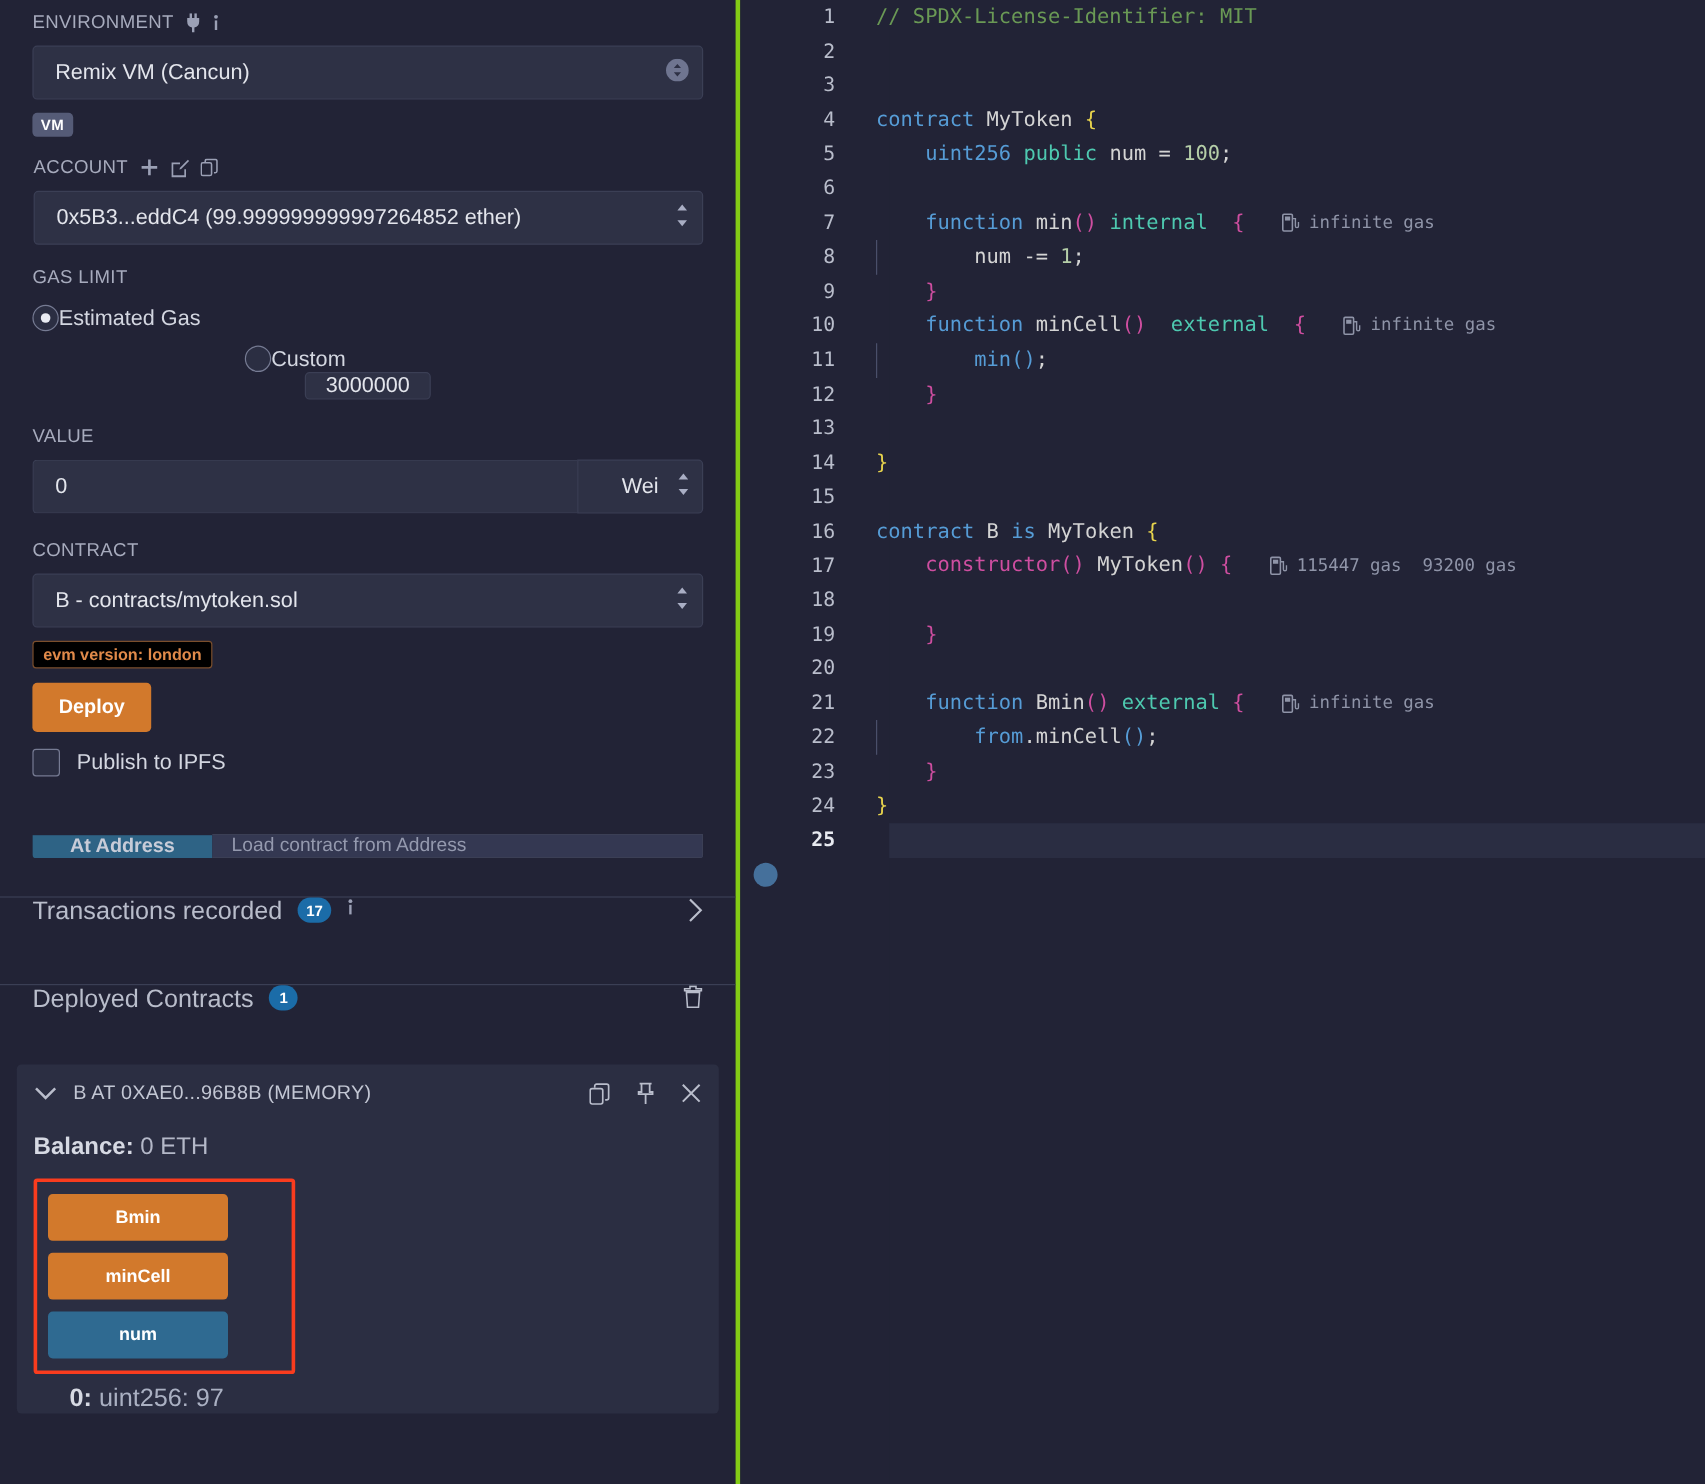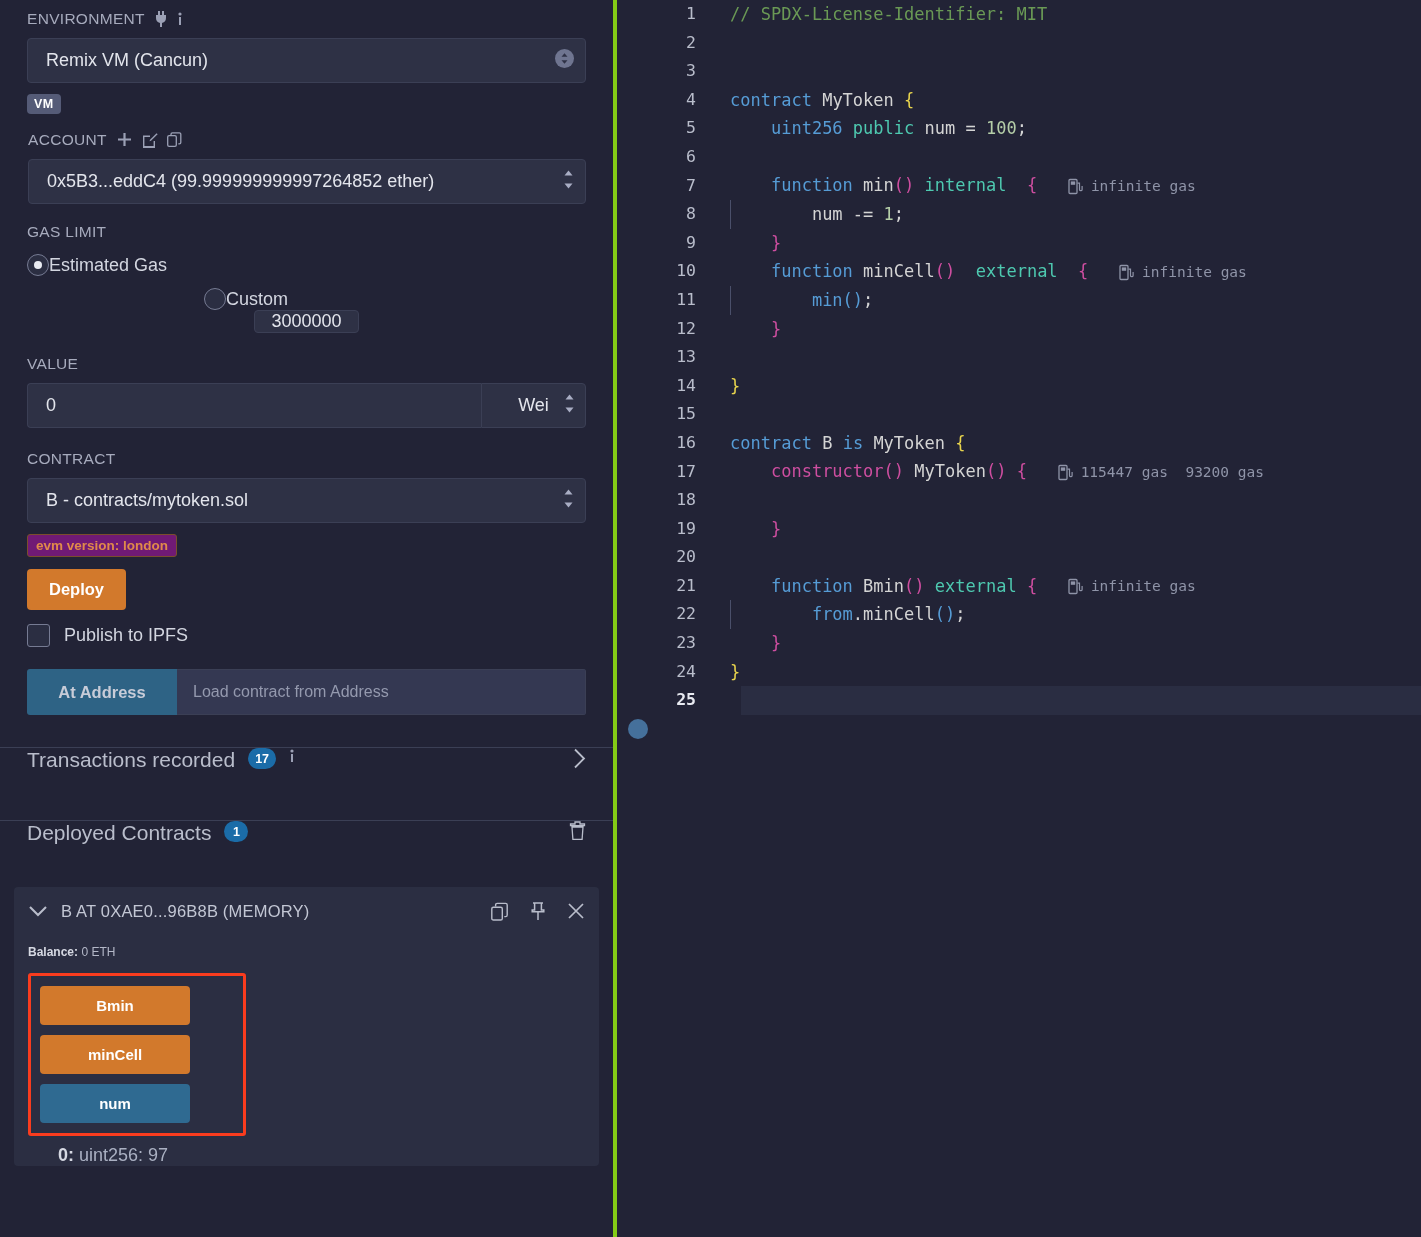--- a/index.html
+++ b/index.html
@@ -95,21 +95,21 @@
     width: 105px; height: 45px;
     background: #2e3145; border: 1px solid #3b3f55;
     border-radius: 0 4px 4px 0;
     display: flex; align-items: center; justify-content: center;
     position: relative; font-size: 18px; color: #e3e5ec;
   }
   .value-row .vunit .spin { position: absolute; right: 10px; top: 50%; transform: translateY(-50%); }
 
   .evm-badge {
     display: inline-block;
-    background: #701a75;
+    background: #000000;
     border: 1px solid #7a4e2c;
     color: #e08a4a;
     font-size: 13.5px; font-weight: bold;
     padding: 3px 8px; border-radius: 3px;
   }
 
   .btn-deploy {
     background: #d2792c;
     color: #fff; font-weight: bold; font-size: 16.5px;
     border: none; border-radius: 4px;
@@ -155,21 +155,21 @@
   
   .card {
     margin: 0 14px;
     background: #2b2e42;
     border-radius: 4px;
     padding: 14px 14px 0 14px;
   }
   .card-head { display: flex; align-items: center; gap: 13px; }
   .card-title { font-size: 16.5px; color: #c3c7d4; letter-spacing: .2px; }
   .card-icons { display: flex; align-items: center; gap: 20px; }
-  .balance { margin-top: 24px; font-size: 12px; color: #b4b8c8; }
+  .balance { margin-top: 24px; font-size: 20px; color: #b4b8c8; }
   .balance b { color: #d6d9e3; }
 
   .fn-wrap {
     margin-top: 14px;
     border: 3px solid #fa3c1e;
     border-radius: 3px;
     width: 218px;
     padding: 10px 9px 10px 9px;
   }
   .fn-btn {
@@ -177,21 +177,21 @@
     border: none; border-radius: 4px;
     color: #fff; font-weight: bold; font-size: 15px;
     padding: 11px 0; cursor: pointer;
     margin-bottom: 10px;
     text-align: center;
   }
   .fn-btn:last-child { margin-bottom: 0; }
   .fn-orange { background: #d2792c; }
   .fn-blue { background: #2f6a91; }
 
-  .ret-line { margin-top: 9px; padding-left: 30px; font-size: 18px; color: #aab0c2; }
+  .ret-line { margin-top: 9px; padding-left: 30px; font-size: 21px; color: #aab0c2; }
   .ret-line b { color: #d6d9e3; }
 
   
   #editor {
     flex: 1; height: 1237px;
     background: #222336;
     position: relative;
     font-family: "DejaVu Sans Mono", monospace;
     overflow: hidden;
   }
@@ -368,21 +368,21 @@
       <div style="margin-top:11px;">
         <span class="evm-badge">evm version: london</span>
       </div>
       <div style="margin-top:12px;">
         <button class="btn-deploy">Deploy</button>
       </div>
       <div class="chk-row" style="margin-top:14px;">
         <span class="chkbox"></span>
         <span class="radio-label">Publish to IPFS</span>
       </div>
-      <div class="ataddr-row" style="margin-top:22px;">
+      <div class="ataddr-row" style="margin-top:22px;align-items:flex-end;">
         <div class="ataddr-btn">At Address</div>
         <div class="ataddr-in">
           <span>Load contract from Address</span>
         </div>
       </div>
     </div>
 
     <div class="divider" style="margin-top:32px;"></div>
 
     <div class="sec-row">

